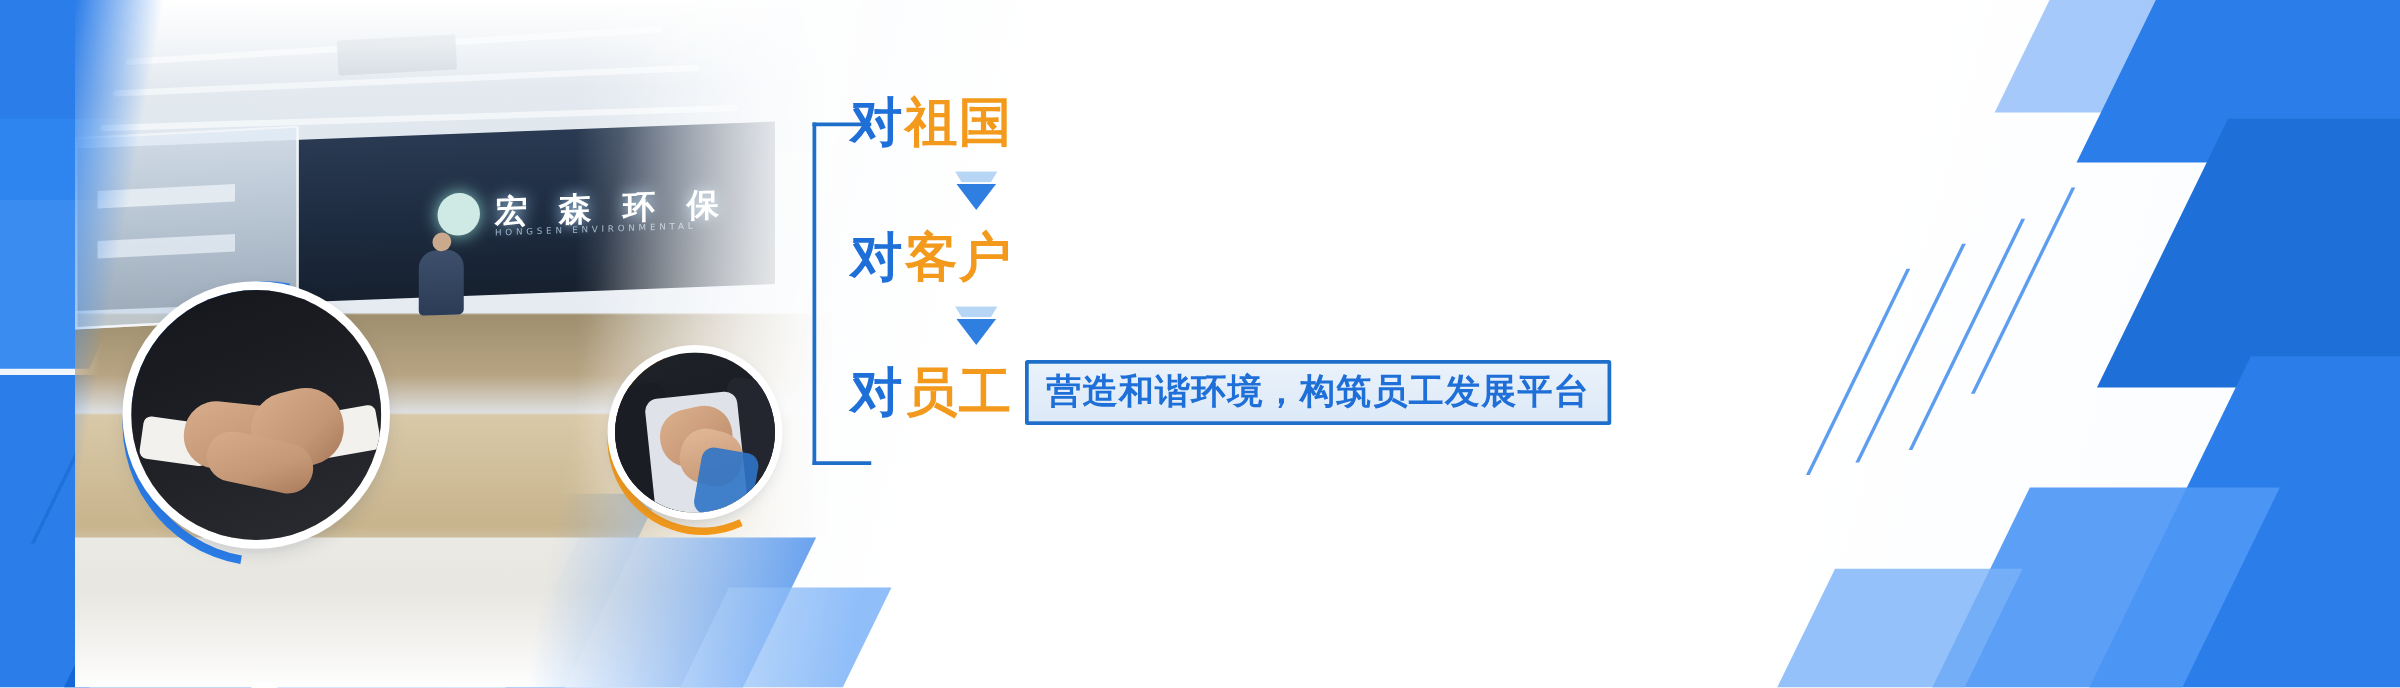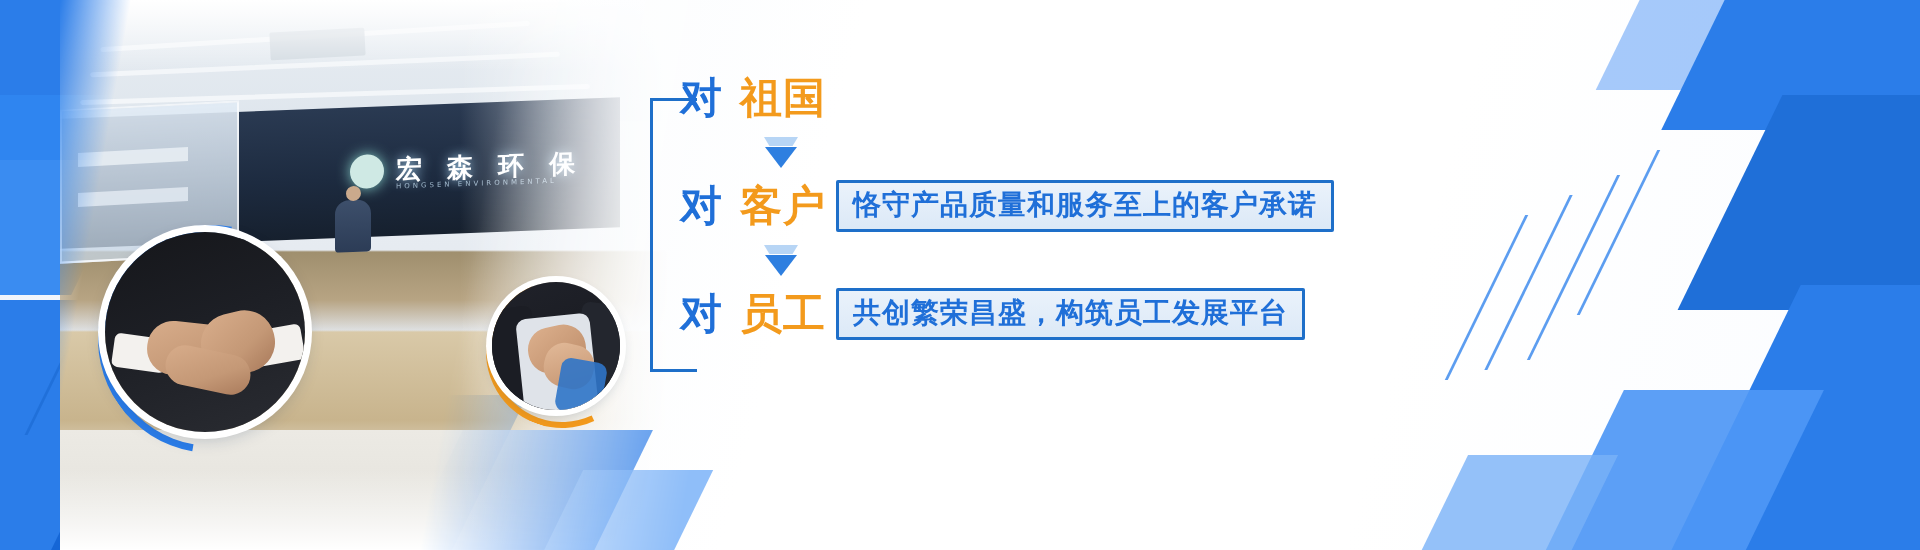--- a/index.html
+++ b/index.html
@@ -148,21 +148,21 @@
   }
 
   .rows{position:absolute;left:30px;top:0;width:760px;}
   .row{display:flex;align-items:center;height:56px;margin-bottom:0;}
   .row .prefix{
     font-size:42px;font-weight:700;color:#1f6fd8;letter-spacing:0;
     font-family:"DejaVu Sans","Liberation Sans",sans-serif;line-height:1;
   }
   .row .key{
     font-size:42px;font-weight:700;color:#f39a1c;letter-spacing:1px;
-    font-family:"DejaVu Sans","Liberation Sans",sans-serif;line-height:1;margin-left:18px;
+    font-family:"DejaVu Sans","Liberation Sans",sans-serif;line-height:1;margin-left:2px;
   }
   .row .tagbox{
     margin-left:10px;padding:7px 14px 9px 14px;
     border:3px solid #1e6fc9;border-radius:2px;
     background:linear-gradient(180deg,#eaf2fb 0%,#dce9f7 100%);
     color:#1f6fd8;font-size:28px;font-weight:700;letter-spacing:1px;line-height:1.1;
     font-family:"DejaVu Sans","Liberation Sans",sans-serif;white-space:nowrap;
   }
   .arrowwrap{height:52px;display:flex;align-items:center;padding-left:84px;}
   .chev{position:relative;width:34px;height:30px;}
@@ -253,32 +253,31 @@
       <div class="arrowwrap">
         <span class="chev">
           <span class="top"></span>
           <span class="bot"></span>
         </span>
       </div>
 
       <div class="row">
         <span class="prefix">对</span>
         <span class="key">客户</span>
-        <span class="tagbox">恪守产品质量和服务至上的客户承诺</span>
       </div>
 
       <div class="arrowwrap">
         <span class="chev">
           <span class="top"></span>
           <span class="bot"></span>
         </span>
       </div>
 
       <div class="row">
         <span class="prefix">对</span>
         <span class="key">员工</span>
-        <span class="tagbox">共创繁荣昌盛，构筑员工发展平台</span>
+        <span class="tagbox">营造和谐环境，构筑员工发展平台</span>
       </div>
 
     </div>
   </div>
 
 </div>
 
 </body></html>

